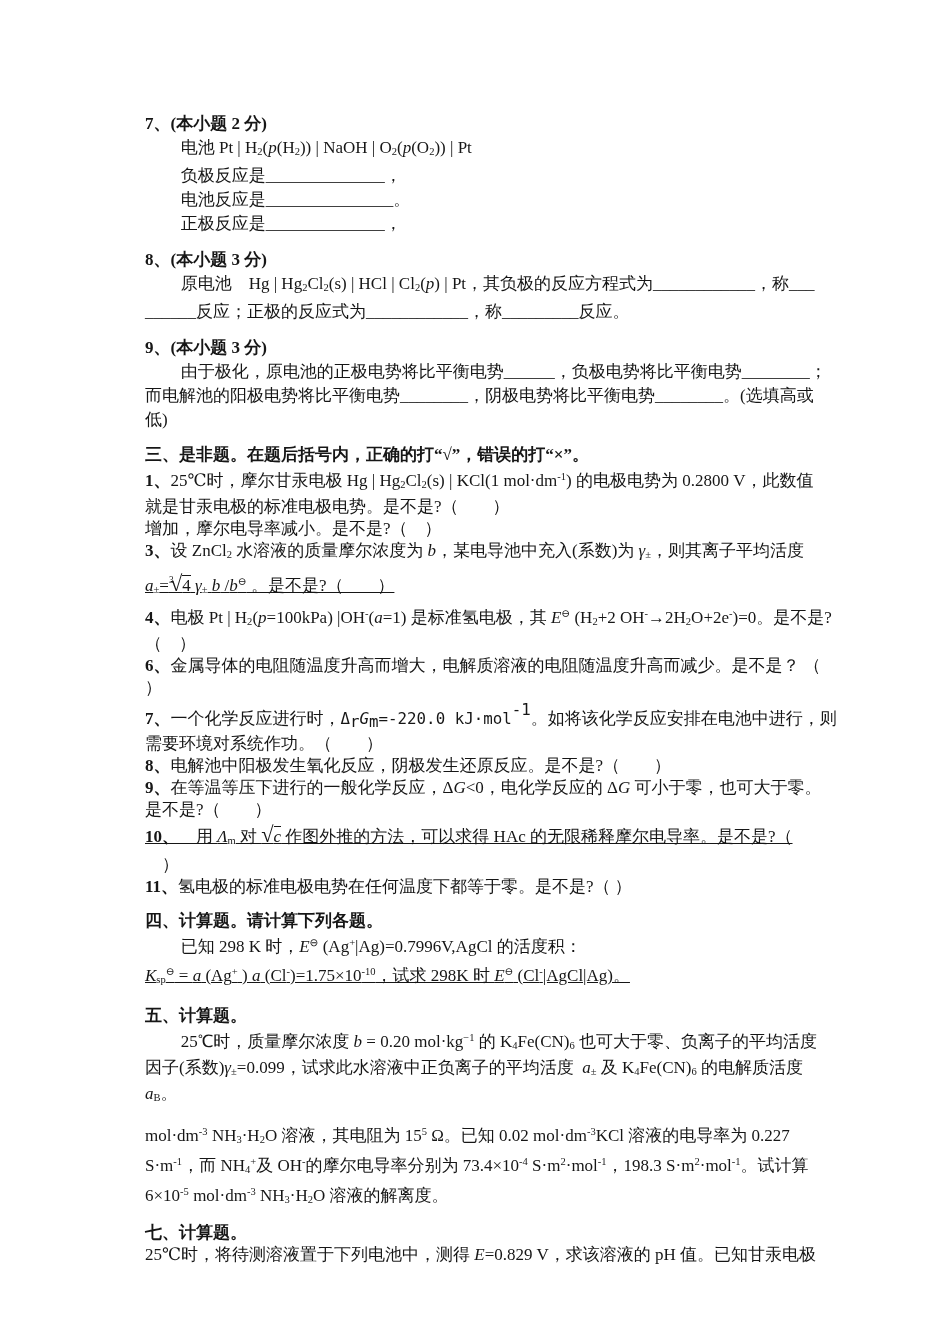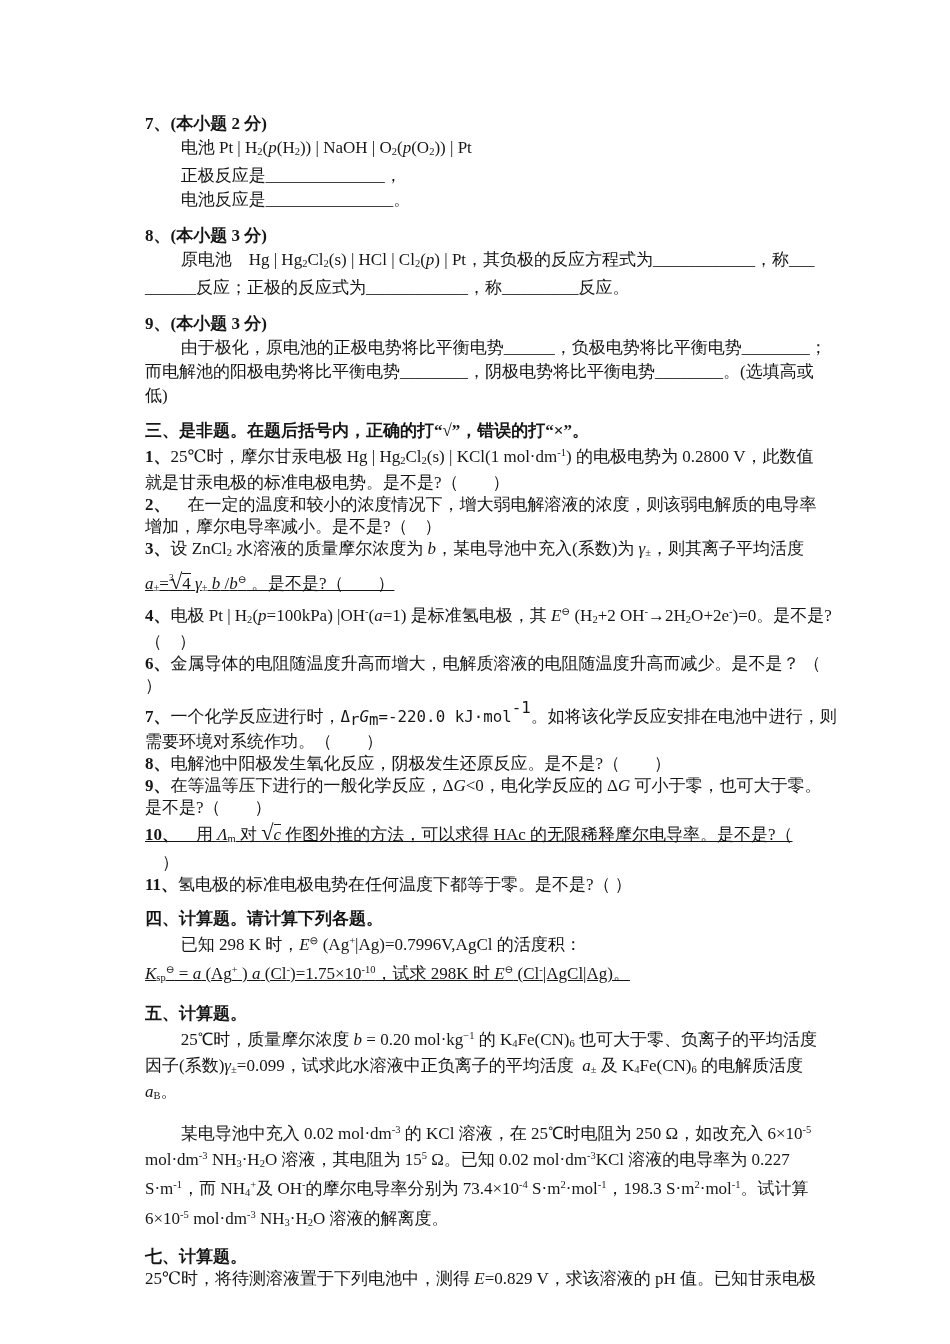--- a/index.html
+++ b/index.html
@@ -35,39 +35,39 @@
   .mono{font-family:"DejaVu Sans Mono",monospace;font-size:0.93em;}
   .formula{padding:3px 0 2px 0;text-decoration:underline;}
 </style>
 </head>
 <body style="background: rgb(255, 255, 255); color: rgb(22, 22, 22);">
 
 <div class="page">
     <div class="block">
       <p class=""><span class="seg b">7、(本小题 2 分)</span></p>
       <p class="indent"><span class="seg">电池 Pt | H</span><span class="seg sub">2</span><span class="seg">(</span><span class="seg i">p</span><span class="seg">(H</span><span class="seg sub">2</span><span class="seg">)) | NaOH | O</span><span class="seg sub">2</span><span class="seg">(</span><span class="seg i">p</span><span class="seg">(O</span><span class="seg sub">2</span><span class="seg">)) | Pt</span></p>
+      <p class="indent"><span class="seg">负极反应是______________，</span></p>
+      <p class="indent"><span class="seg">电池反应是_______________。</span></p>
       <p class="indent"><span class="seg">正极反应是______________，</span></p>
-      <p class="indent"><span class="seg">电池反应是_______________。</span></p>
     </div>
     <div class="block">
       <p class=""><span class="seg b">8、(本小题 3 分)</span></p>
       <p class="indent"><span class="seg">原电池　Hg | Hg</span><span class="seg sub">2</span><span class="seg">Cl</span><span class="seg sub">2</span><span class="seg">(s) | HCl | Cl</span><span class="seg sub">2</span><span class="seg">(</span><span class="seg i">p</span><span class="seg">) | Pt，其负极的反应方程式为____________，称___</span></p>
       <p class=""><span class="seg">______反应；正极的反应式为____________，称_________反应。</span></p>
     </div>
     <div class="block">
       <p class=""><span class="seg b">9、(本小题 3 分)</span></p>
       <p class="indent"><span class="seg">由于极化，原电池的正极电势将比平衡电势______，负极电势将比平衡电势________；</span></p>
       <p class=""><span class="seg">而电解池的阳极电势将比平衡电势________，阴极电势将比平衡电势________。(选填高或</span></p>
       <p class=""><span class="seg">低)</span></p>
     </div>
     <div class="block tight">
       <p class=""><span class="seg b">三、是非题。在题后括号内，正确的打“√”，错误的打“×”。</span></p>
       <p class=""><span class="seg b">1、</span><span class="seg">25℃时，摩尔甘汞电极 Hg | Hg</span><span class="seg sub">2</span><span class="seg">Cl</span><span class="seg sub">2</span><span class="seg">(s) | KCl(1 mol·dm</span><span class="seg sup">-1</span><span class="seg">) 的电极电势为 0.2800 V，此数值</span></p>
       <p class=""><span class="seg">就是甘汞电极的标准电极电势。是不是?（　　）</span></p>
-      <p class=""><span class="seg b">2、</span><span class="seg">　在一定的温度和较小的浓度情况下，增大弱电解溶液的浓度，则该弱电解质的电导率</span></p>
       <p class=""><span class="seg">增加，摩尔电导率减小。是不是?（　）</span></p>
       <p class=""><span class="seg b">3、</span><span class="seg">设 ZnCl</span><span class="seg sub">2</span><span class="seg"> 水溶液的质量摩尔浓度为 </span><span class="seg i">b</span><span class="seg">，某电导池中充入(系数)为 </span><span class="seg i">γ</span><span class="seg sub">±</span><span class="seg">，则其离子平均活度</span></p>
       <p class=" formula"><span class="seg i">a</span><span class="seg sub">±</span><span class="seg">=</span><span class="seg radidx">3</span><span class="seg rad">√</span><span class="seg vin">4</span><span class="seg"> </span><span class="seg i">γ</span><span class="seg sub">±</span><span class="seg"> </span><span class="seg i">b</span><span class="seg"> /</span><span class="seg i">b</span><span class="seg sup">⊖</span><span class="seg"> 。是不是?（　　）</span></p>
       <p class=""><span class="seg b">4、</span><span class="seg">电极 Pt | H</span><span class="seg sub">2</span><span class="seg">(</span><span class="seg i">p</span><span class="seg">=100kPa) |OH</span><span class="seg sup">-</span><span class="seg">(</span><span class="seg i">a</span><span class="seg">=1) 是标准氢电极，其 </span><span class="seg i">E</span><span class="seg sup">⊖</span><span class="seg"> (H</span><span class="seg sub">2</span><span class="seg">+2 OH</span><span class="seg sup">-</span><span class="seg">→2H</span><span class="seg sub">2</span><span class="seg">O+2e</span><span class="seg sup">-</span><span class="seg">)=0。是不是?</span></p>
       <p class=""><span class="seg">（　）</span></p>
       <p class=""><span class="seg b">6、</span><span class="seg">金属导体的电阻随温度升高而增大，电解质溶液的电阻随温度升高而减少。是不是？ （</span></p>
       <p class=""><span class="seg">）</span></p>
       <p class=""><span class="seg b">7、</span><span class="seg">一个化学反应进行时，</span><span class="seg mono">Δ</span><span class="seg mono sub">r</span><span class="seg mono i">G</span><span class="seg mono sub">m</span><span class="seg mono">=-220.0 kJ·mol</span><span class="seg mono sup">-1</span><span class="seg">。如将该化学反应安排在电池中进行，则</span></p>
       <p class=""><span class="seg">需要环境对系统作功。（　　）</span></p>
       <p class=""><span class="seg b">8、</span><span class="seg">电解池中阳极发生氧化反应，阴极发生还原反应。是不是?（　　）</span></p>
@@ -82,21 +82,20 @@
       <p class="indent"><span class="seg">已知 298 K 时，</span><span class="seg i">E</span><span class="seg sup">⊖</span><span class="seg"> (Ag</span><span class="seg sup">+</span><span class="seg">|Ag)=0.7996V,AgCl 的活度积：</span></p>
       <p class=" formula"><span class="seg i">K</span><span class="seg sub">sp</span><span class="seg sup">⊖</span><span class="seg"> = </span><span class="seg i">a</span><span class="seg"> (Ag</span><span class="seg sup">+</span><span class="seg"> ) </span><span class="seg i">a</span><span class="seg"> (Cl</span><span class="seg sup">-</span><span class="seg">)=1.75×10</span><span class="seg sup">-10</span><span class="seg">，试求 298K 时 </span><span class="seg i">E</span><span class="seg sup">⊖</span><span class="seg"> (Cl</span><span class="seg sup">-</span><span class="seg">|AgCl|Ag)。</span></p>
     </div>
     <div class="block tight">
       <p class=""><span class="seg b">五、计算题。</span></p>
       <p class="indent"><span class="seg">25℃时，质量摩尔浓度 </span><span class="seg i">b</span><span class="seg"> = 0.20 mol·kg</span><span class="seg sup">−1</span><span class="seg"> 的 K</span><span class="seg sub">4</span><span class="seg">Fe(CN)</span><span class="seg sub">6</span><span class="seg"> 也可大于零、负离子的平均活度</span></p>
       <p class=""><span class="seg">因子(系数)</span><span class="seg i">γ</span><span class="seg sub">±</span><span class="seg">=0.099，试求此水溶液中正负离子的平均活度  </span><span class="seg i">a</span><span class="seg sub">±</span><span class="seg"> 及 K</span><span class="seg sub">4</span><span class="seg">Fe(CN)</span><span class="seg sub">6</span><span class="seg"> 的电解质活度</span></p>
       <p class=""><span class="seg i">a</span><span class="seg sub">B</span><span class="seg">。</span></p>
     </div>
     <div class="block tight">
-      <p class="indent"><span class="seg">某电导池中充入 0.02 mol·dm</span><span class="seg sup">-3</span><span class="seg"> 的 KCl 溶液，在 25℃时电阻为 250 Ω，如改充入 6×10</span><span class="seg sup">-5</span></p>
       <p class=""><span class="seg">mol·dm</span><span class="seg sup">-3</span><span class="seg"> NH</span><span class="seg sub">3</span><span class="seg">·H</span><span class="seg sub">2</span><span class="seg">O 溶液，其电阻为 15</span><span class="seg sup">5</span><span class="seg"> Ω。已知 0.02 mol·dm</span><span class="seg sup">-3</span><span class="seg">KCl 溶液的电导率为 0.227</span></p>
       <p class=""><span class="seg">S·m</span><span class="seg sup">-1</span><span class="seg">，而 NH</span><span class="seg sub">4</span><span class="seg sup">+</span><span class="seg">及 OH</span><span class="seg sup">-</span><span class="seg">的摩尔电导率分别为 73.4×10</span><span class="seg sup">-4</span><span class="seg"> S·m</span><span class="seg sup">2</span><span class="seg">·mol</span><span class="seg sup">-1</span><span class="seg">，198.3 S·m</span><span class="seg sup">2</span><span class="seg">·mol</span><span class="seg sup">-1</span><span class="seg">。试计算</span></p>
       <p class=""><span class="seg">6×10</span><span class="seg sup">-5</span><span class="seg"> mol·dm</span><span class="seg sup">-3</span><span class="seg"> NH</span><span class="seg sub">3</span><span class="seg">·H</span><span class="seg sub">2</span><span class="seg">O 溶液的解离度。</span></p>
     </div>
     <div class="block tight">
       <p class=""><span class="seg b">七、计算题。</span></p>
       <p class=""><span class="seg">25℃时，将待测溶液置于下列电池中，测得 </span><span class="seg i">E</span><span class="seg">=0.829 V，求该溶液的 pH 值。已知甘汞电极</span></p>
     </div>
   </div>
 

